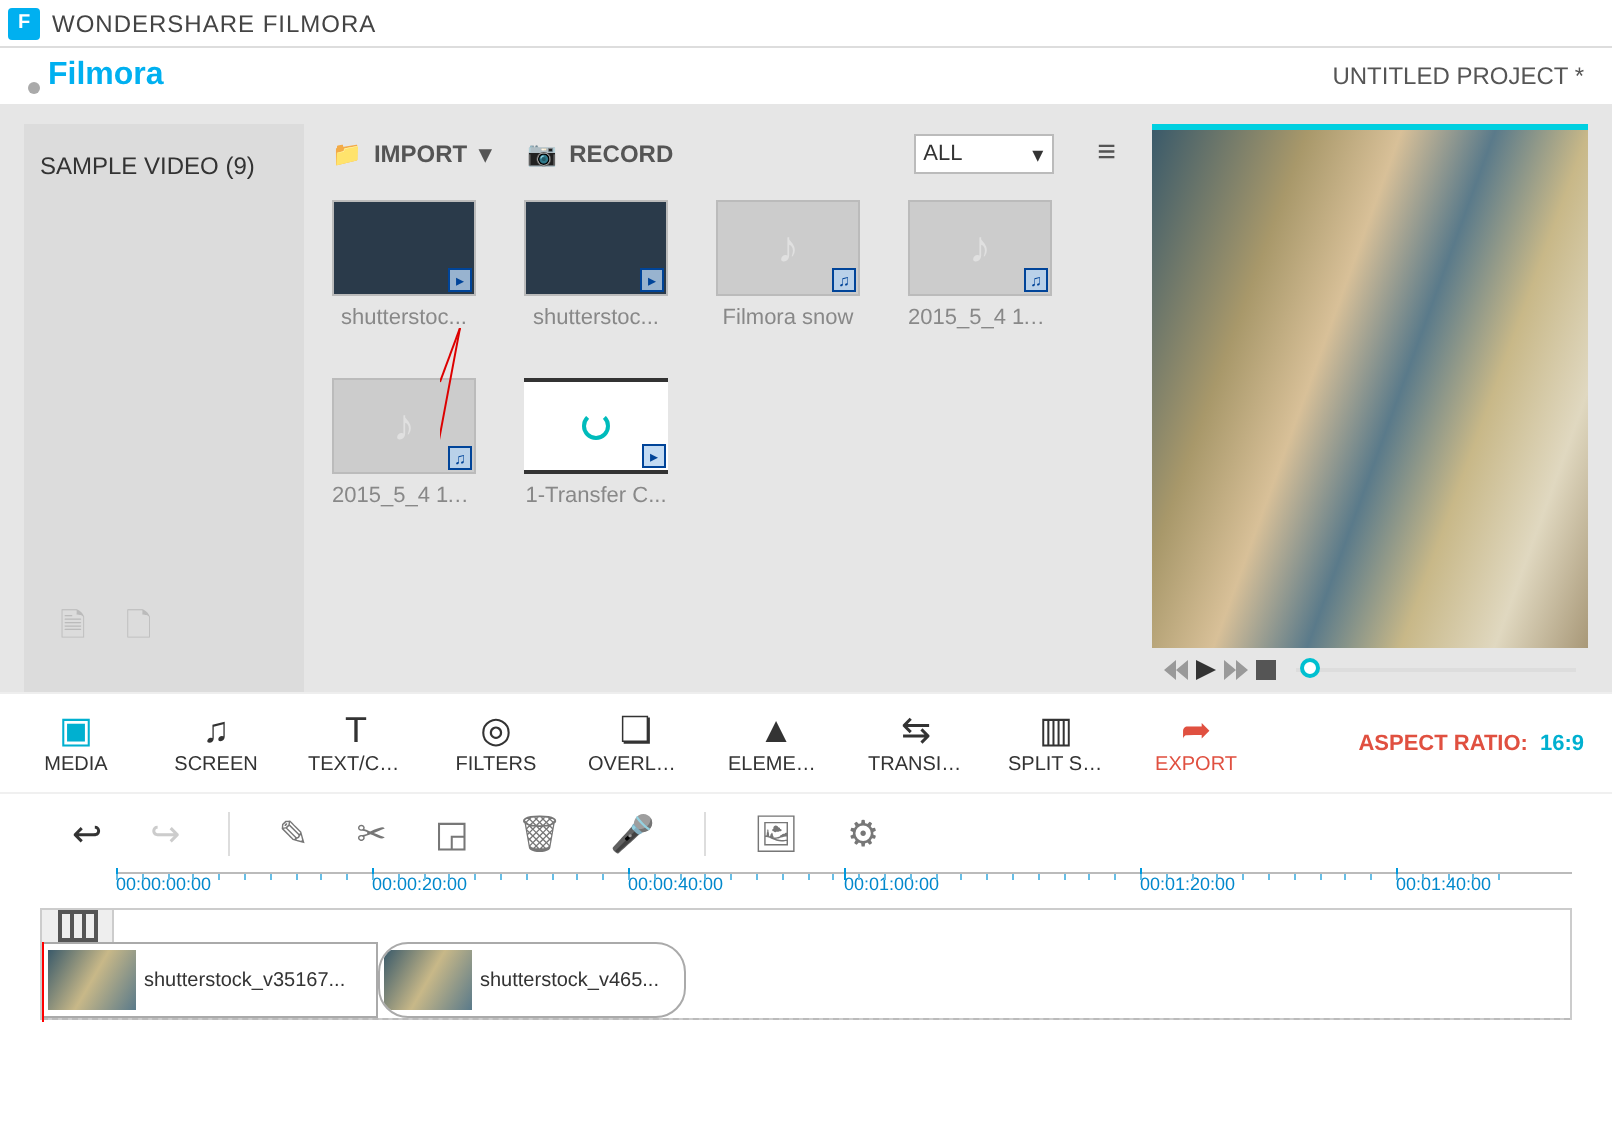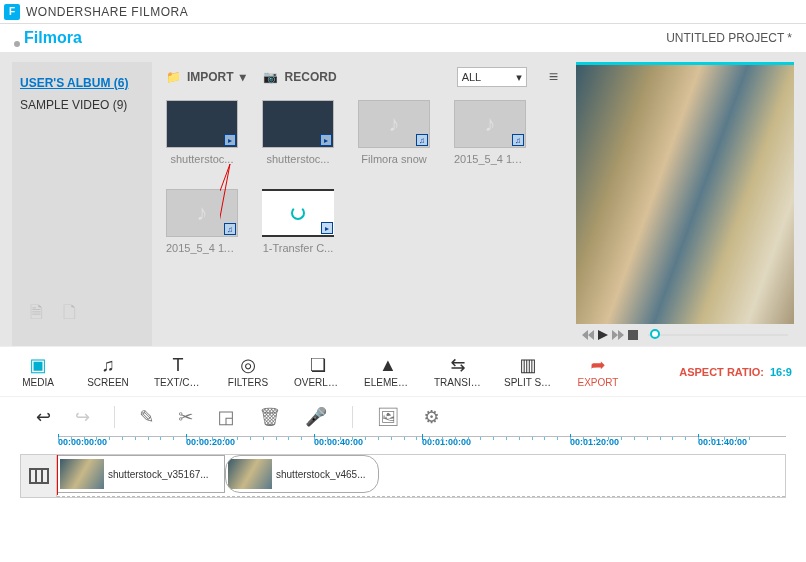--- a/index.html
+++ b/index.html
@@ -56,24 +56,24 @@
   .aspect .k { color:#e05040; font-weight:bold; margin-right:6px;}
   .aspect .v { color:#00b0d0; font-weight:bold;}
 
   .editbar { height:40px; display:flex; align-items:center; padding:0 36px; gap:24px; border-top:1px solid #f0f0f0; color:#888;}
   .editbar .eb { font-size:18px; cursor:pointer; color:#777;}
   .editbar .eb.dis { color:#ccc; }
   .editbar .sep { width:1px; height:22px; background:#ddd; }
 
   .timeline { padding:0 20px 6px 20px; }
   .ruler { height:18px; border-top:1px solid #bbb; position:relative; margin-left:38px; }
-  .ruler .tick { position:absolute; top:0; font-size:9px; color:#0088cc;font-weight:bold; }
+  .ruler .tick { position:absolute; top:0; font-size:9px; color:#0088cc; }
   .ruler .tick::before { content:''; position:absolute; left:0; top:-3px; width:1px; height:6px; background:#0099dd;}
   .ruler .mini { position:absolute; top:0; width:1px; height:3px; background:#66bde5;}
-  .track { height:44px; display:flex; border:1px solid #ccc; }
+  .track { height:56px; display:flex; border:1px solid #ccc;flex-direction:column; }
   .trackhead { width:36px; background:#eee; border-right:1px solid #ccc; display:flex; align-items:center; justify-content:center;}
   .fh { width:20px; height:16px; border:2px solid #555; position:relative; }
   .fh::before,.fh::after { content:''; position:absolute; width:2px; background:#555; top:-2px; bottom:-2px;}
   .fh::before{left:4px;} .fh::after{right:4px;}
   .clips { flex:1; display:flex; border-bottom:1px dashed #bbb; position:relative;}
   .clip { height:38px; border:1px solid #aaa; background:#fff; display:flex; align-items:center; gap:4px; padding:0 2px; overflow:hidden;}
   .clip .cimg { width:44px; height:30px; background:linear-gradient(120deg,#3a5a6a,#c8b888,#5a7a8a);}
   .clip .ctxt { font-size:10px; white-space:nowrap; }
   .clip1 { width:168px; } .clip2 { width:154px;border-radius:15px; }
   .playhead { position:absolute; left:0; top:0; width:1px; height:40px; background:#f00;}
@@ -94,21 +94,20 @@
   <div class="logo">
         <span class="pin"></span>
         <span>Filmora</span>
       </div>
   <div class="proj">UNTITLED PROJECT *</div>
 </div>
 
 <div class="workspace">
   <div class="leftpane">
     <div class="catlist">
-      <div class="active">USER'S ALBUM (6)</div>
       <div>SAMPLE VIDEO (9)</div>
     </div>
     <div class="btm">
       <span>🗎</span>
       <span>🗋</span>
     </div>
   </div>
 
   <div class="midpane">
     <div class="mediabar">

